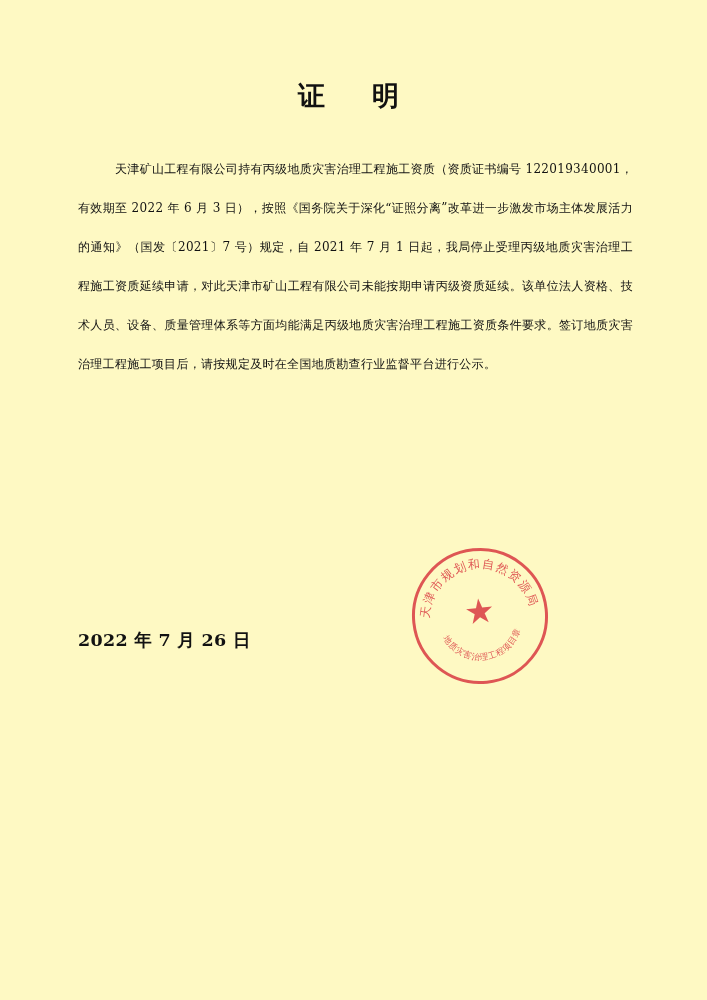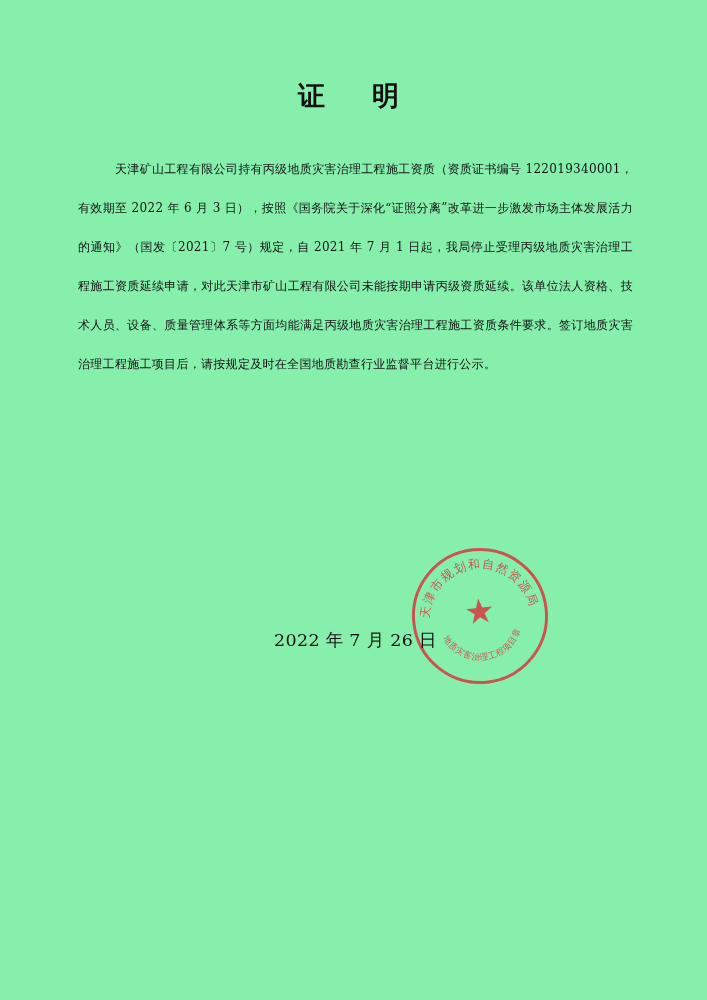--- a/index.html
+++ b/index.html
@@ -11,21 +11,21 @@
     width: 707px;
     height: 1000px;
     position: relative;
     font-family: "DejaVu Serif", "Liberation Serif", serif;
     color: #1a1a1a;
     overflow: hidden;
   }
   .page {
     position: absolute;
     inset: 0;
-    background: #86efac;
+    background: #fef9c3;
   }
   .doc-title {
     position: absolute;
     top: 78px;
     left: 0;
     width: 707px;
     text-align: center;
     font-size: 27px;
     font-weight: 700;
     letter-spacing: 10px;
@@ -43,25 +43,26 @@
     text-justify: inter-ideograph;
     text-indent: 37px;
     color: #121212;
     letter-spacing: 0.3px;
   }
   .date-line {
     position: absolute;
     top: 628px;
     left: 78px;
     width: 555px;
-    text-align: center;
+    text-align: left;
     padding-right: 72px;
     font-size: 17.5px;
     color: #121212;
     letter-spacing: 0.3px;
+    font-weight: bold;
   }
   
   .seal {
     position: absolute;
     left: 412px;
     top: 548px;
     width: 130px;
     height: 130px;
     border-radius: 50%;
     border: 3px solid #d8333c;

